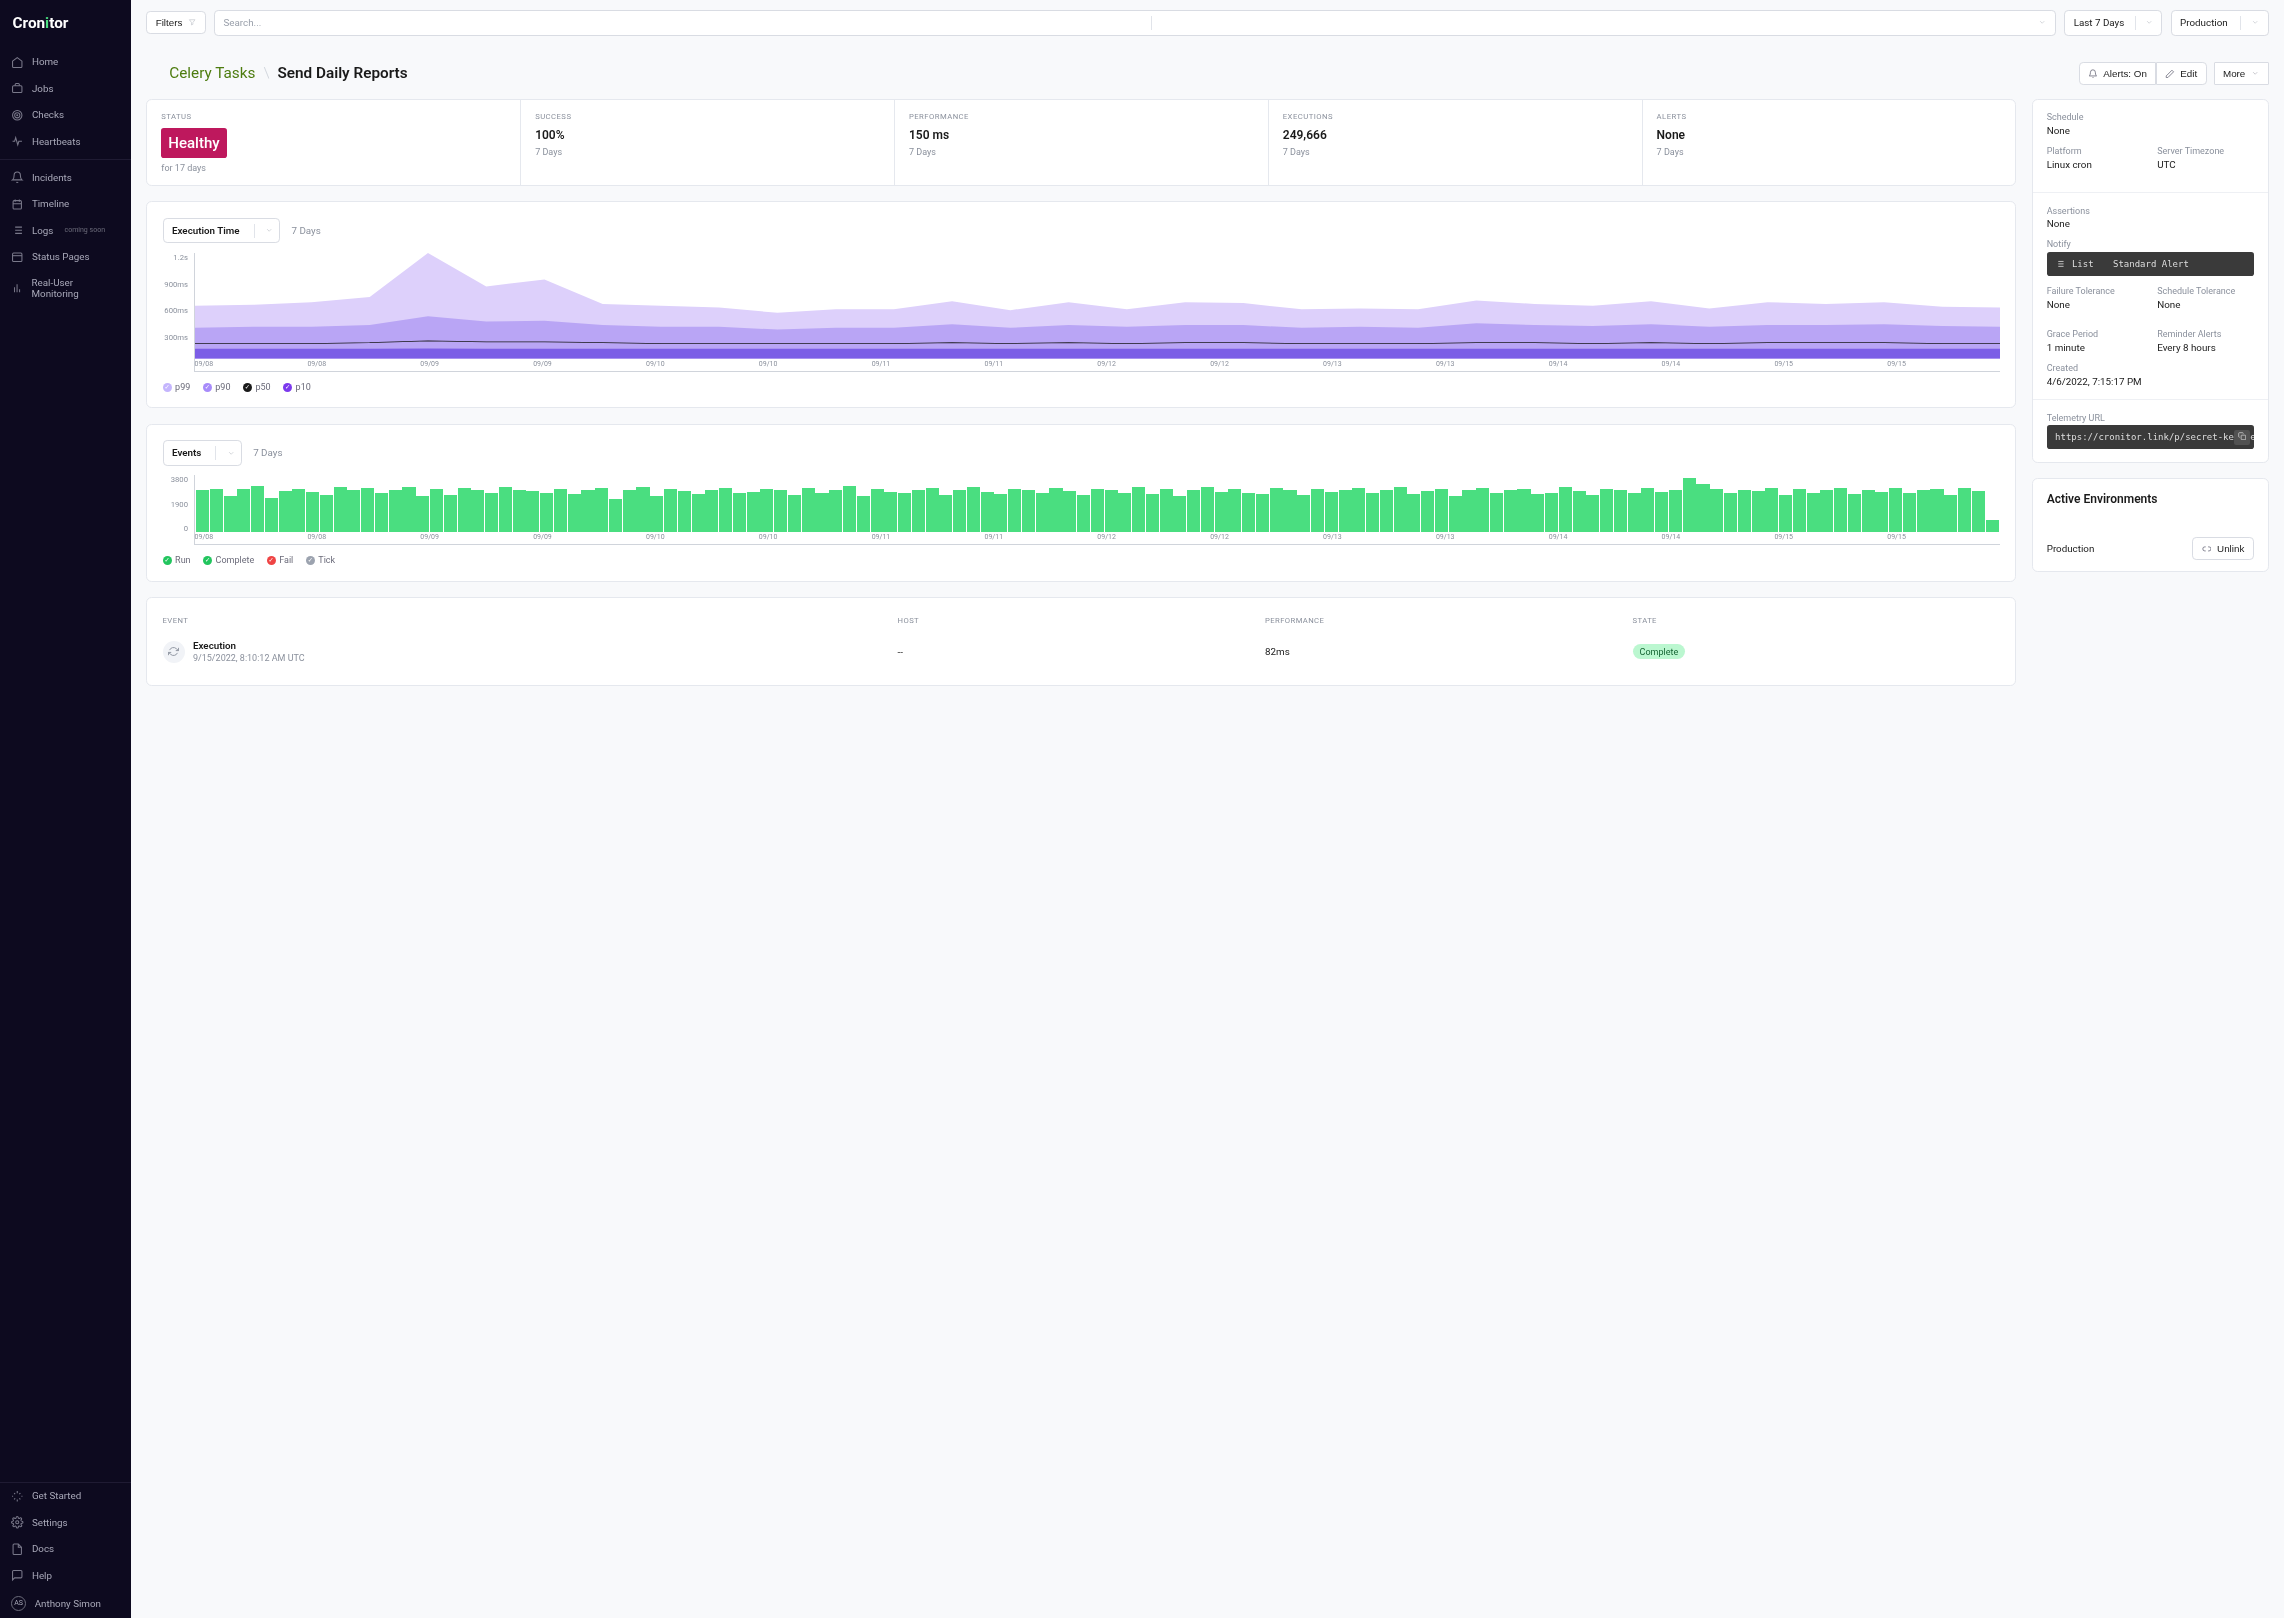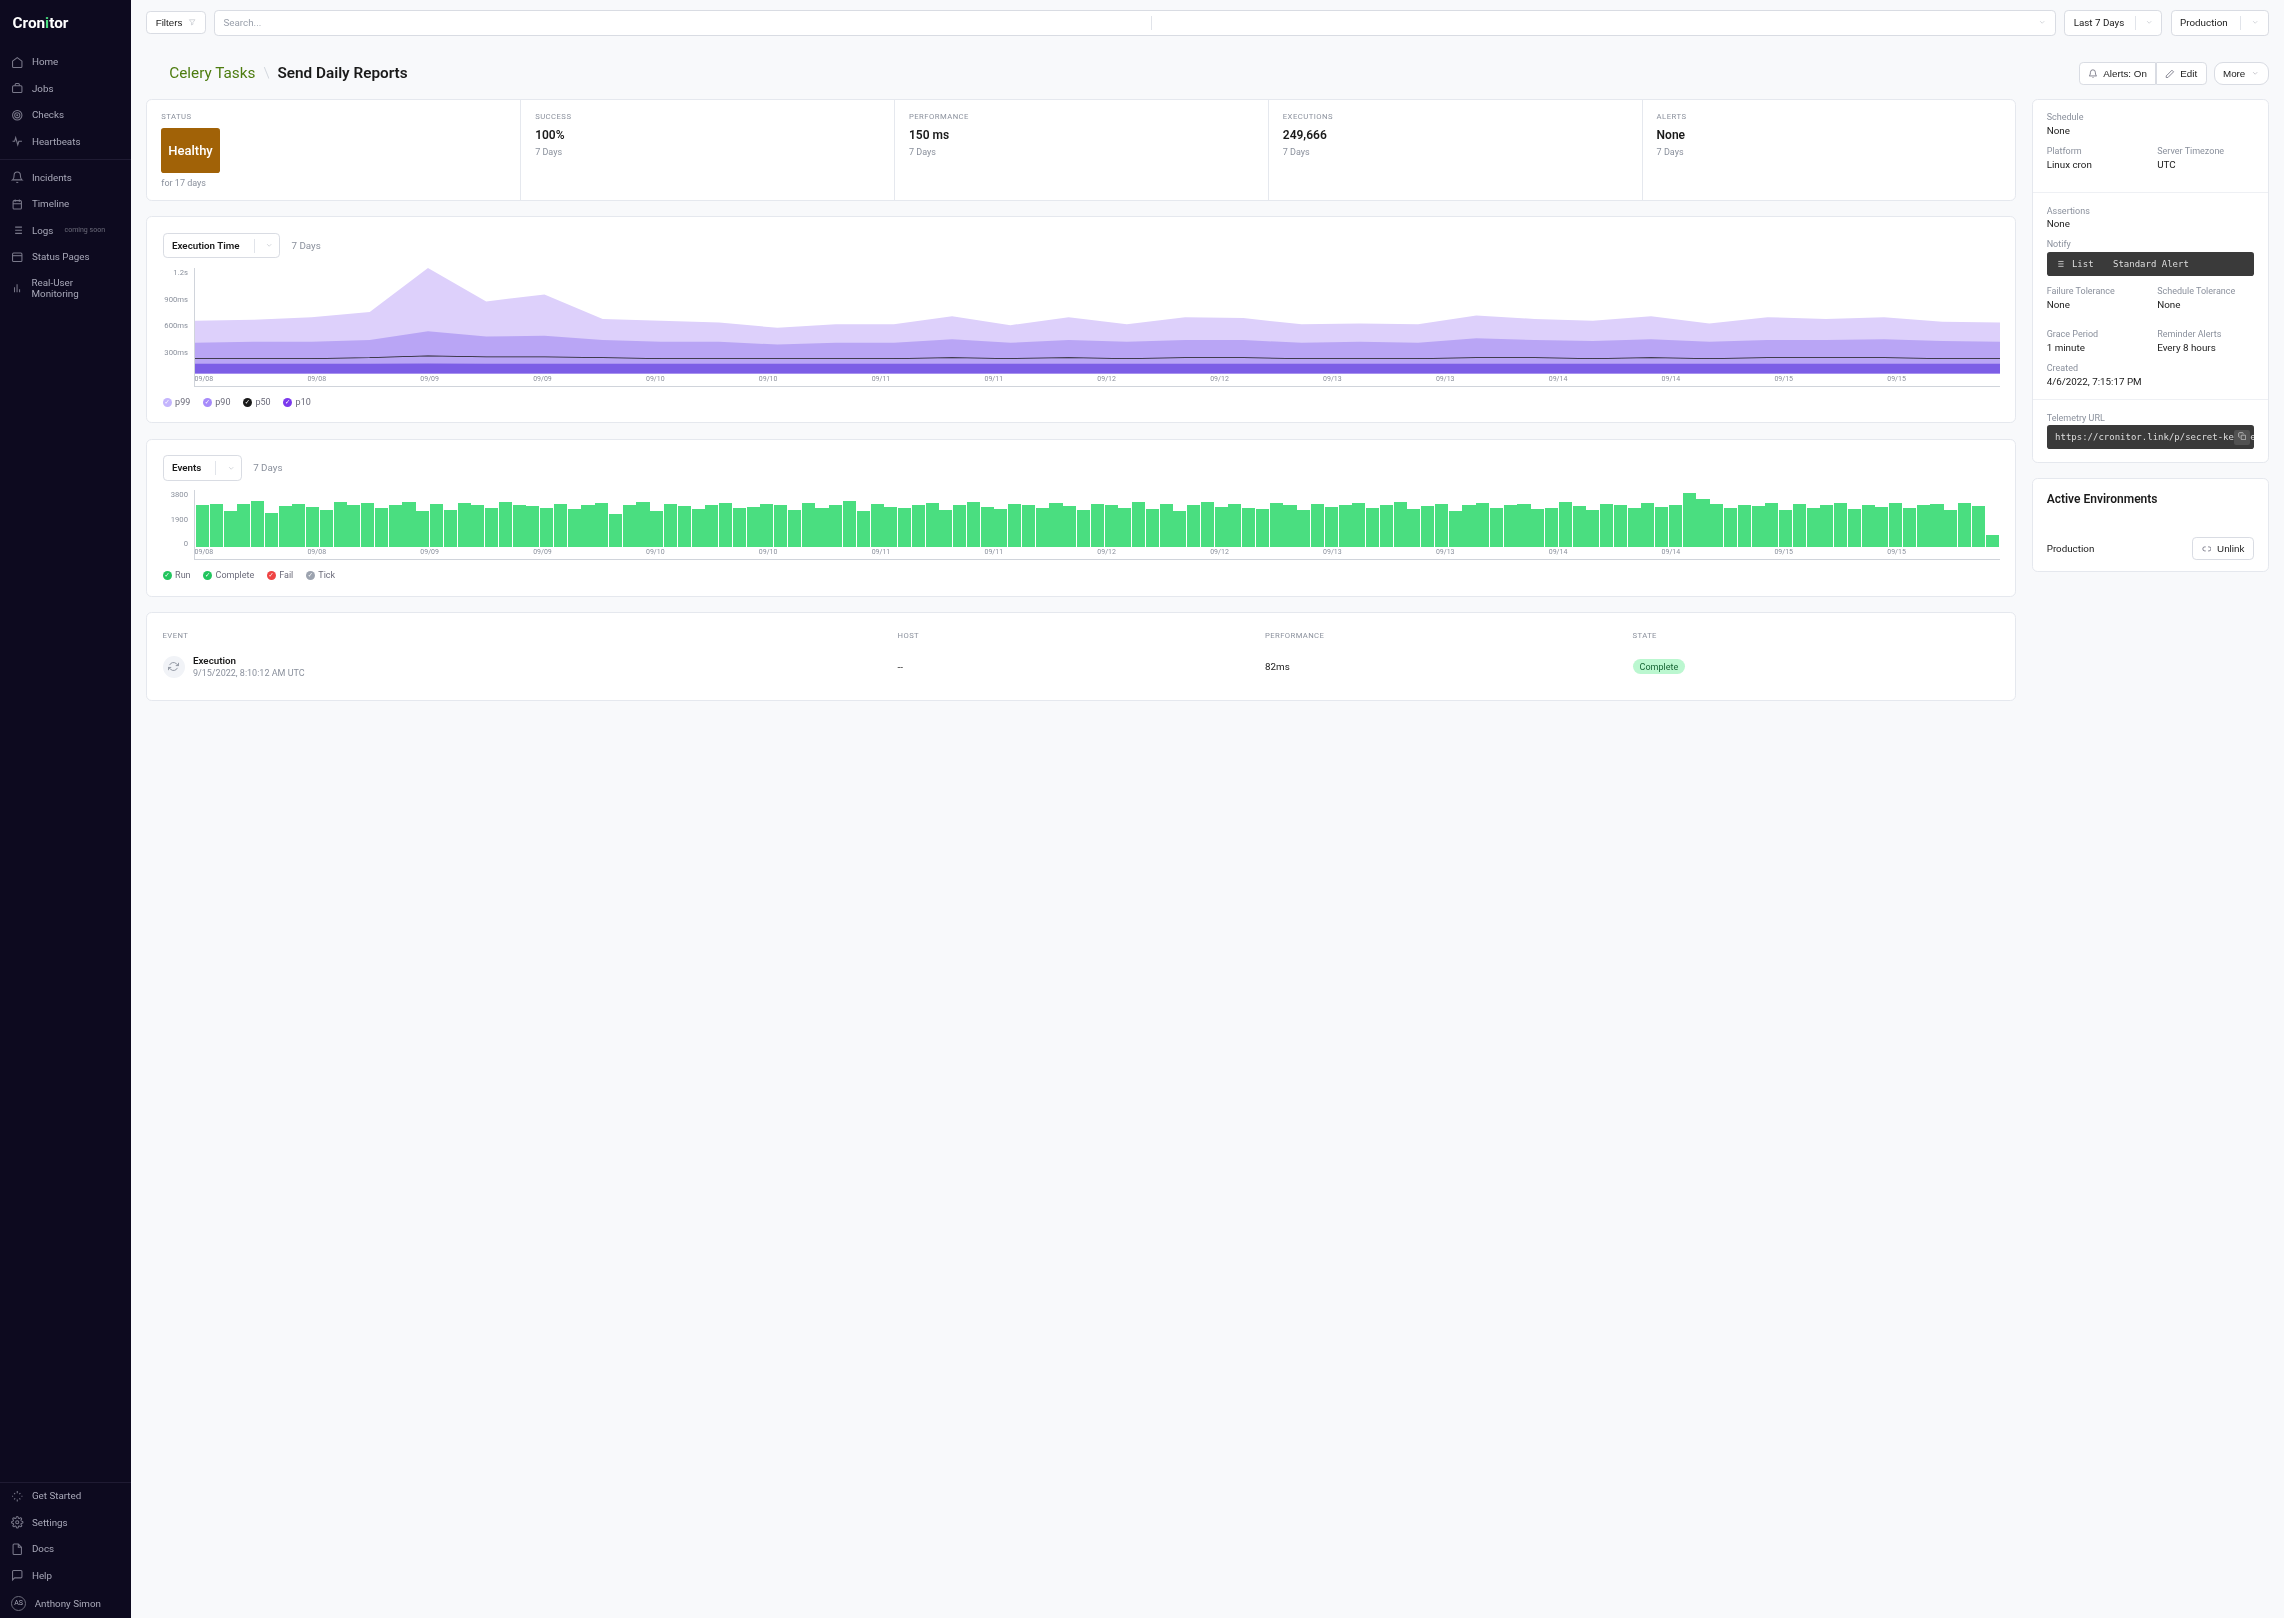--- a/index.html
+++ b/index.html
@@ -32,31 +32,31 @@
 .col-main { flex: 1; min-width: 0; }
 .col-side { width: 237px; flex-shrink: 0; }
 
 .page-header { display: flex; align-items: center; justify-content: space-between; padding: 16.7px 0 14px; }
 .breadcrumbs { font-size: 15.3px; font-weight: 600; }
 .breadcrumbs .parent { color: #4d7c0f; font-weight: 400; margin-left: 23px; }
 .breadcrumbs .slash { color: #d0d4db; margin: 0 4.2px; font-weight: 300; }
 .page-actions { display: flex; gap: 0; }
 .page-actions .btn { border-radius: 0; margin-left: -0.7px; }
 .page-actions .btn:first-child { border-radius: 4.2px 0 0 4.2px; margin-left: 0; }
-.page-actions .btn.solo { border-radius: 9px; margin-left: 7px; }
+.page-actions .btn.solo { border-radius: 1px; margin-left: 7px; }
 
 .card { background: #fff; border: 0.7px solid #e5e8ee; border-radius: 5.6px; margin-bottom: 15.3px; }
 
 .stats { display: flex; }
 .stat { flex: 1; padding: 12.5px 14px; border-right: 0.7px solid #e5e8ee; }
 .stat:last-child { border-right: none; }
 .stat-label { font-size: 7.7px; letter-spacing: 0.06em; color: #8a909c; text-transform: uppercase; margin-bottom: 7px; }
 .stat-value { font-size: 12px; font-weight: 600; margin-bottom: 4.2px; }
 .stat-meta { font-size: 9px; color: #8a909c; }
-.badge-healthy { background: #a16207; color: #fff; padding: 15px 7px; border-radius: 2.8px; font-size: 13px; font-weight: 500; display: inline-block; }
+.badge-healthy { background: #be185d; color: #fff; padding: 6px 7px; border-radius: 2.8px; font-size: 15px; font-weight: 500; display: inline-block; }
 
 .chart-card { padding: 15.3px; }
 .chart-head { display: flex; align-items: center; gap: 11px; margin-bottom: 9.8px; }
 .chart-title-select { display: flex; align-items: center; border: 0.7px solid #d9dce3; border-radius: 4.2px; font-weight: 600; padding: 4.9px 5.6px 4.9px 8.4px; gap: 9.8px; }
 .chart-range { color: #8a909c; font-size: 9.8px; }
 
 .chart-area { position: relative; height: 119px; display: flex; }
 .y-axis { display: flex; flex-direction: column; justify-content: space-between; padding-right: 5.6px; font-size: 7.7px; color: #8a909c; text-align: right; padding-bottom: 12.5px; width: 31px; }
 .plot { flex: 1; position: relative; border-left: 0.7px solid #d0d4db; border-bottom: 0.7px solid #d0d4db; }
 .plot svg { width: 100%; height: calc(100% - 12.5px); display: block; }

